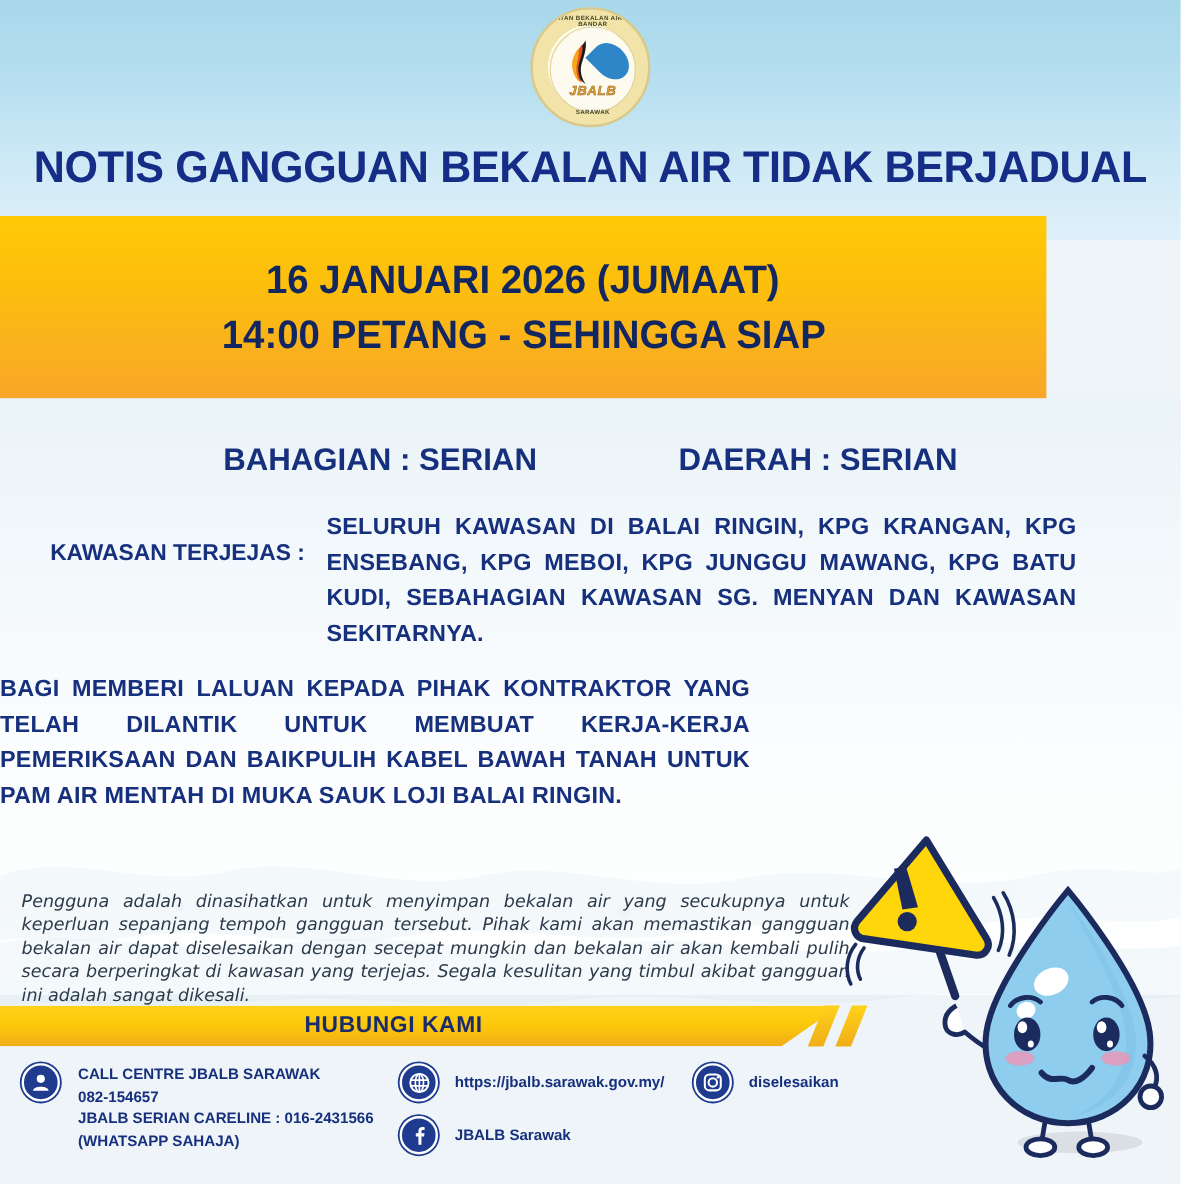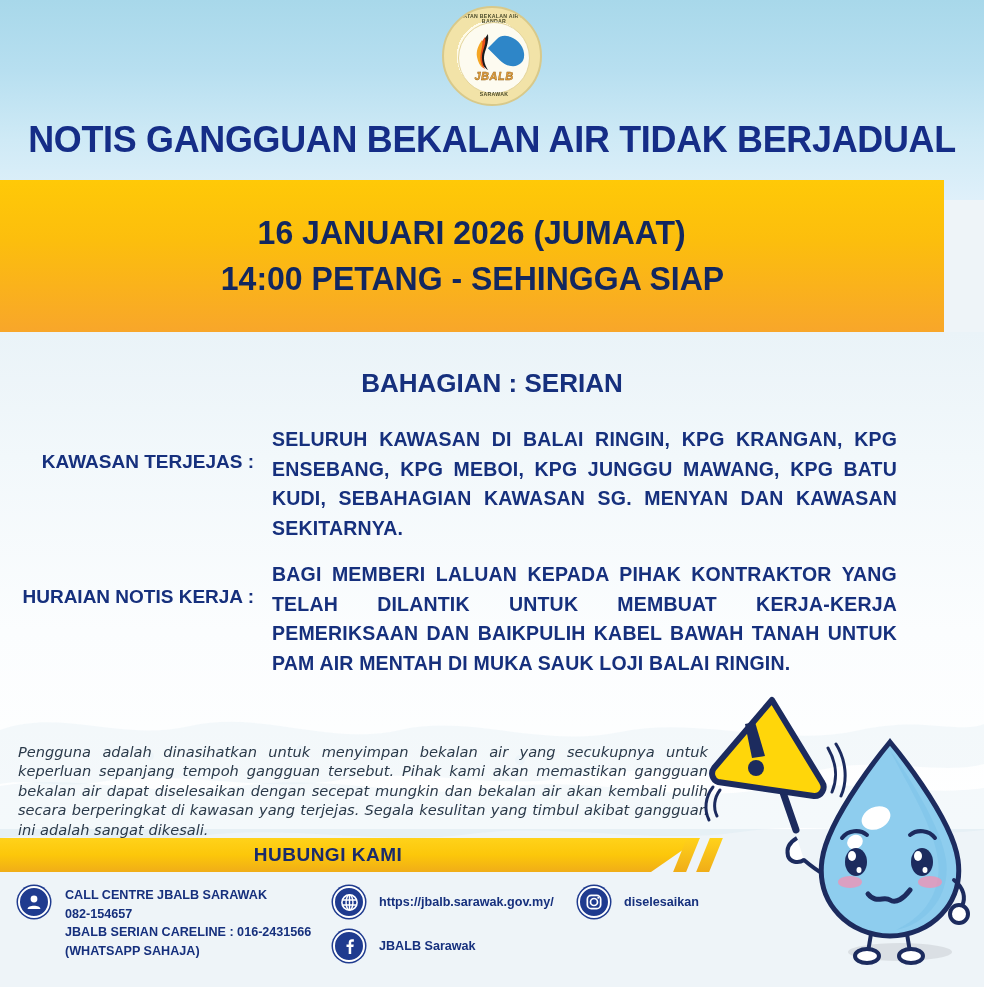--- a/index.html
+++ b/index.html
@@ -64,21 +64,21 @@
     text-align:center;
     font-size:37px; font-weight:bold;
     color:#152d87;
     letter-spacing:-0.3px;
     transform:scaleX(0.97);
     white-space:nowrap;
   }
 
   
   .date-band {
-    position:absolute; left:0; top:180px; width:944px; height:152px;
+    position:absolute; left:0; top:180px; width:872px; height:152px;
     background:linear-gradient(180deg,#ffc907 0%,#fcbe0d 40%,#f8a62a 100%);
     display:flex; flex-direction:column;
     align-items:center; justify-content:center;
     gap:8px;
   }
   .date-line {
     font-size:33px; font-weight:bold; color:#12275f;
     letter-spacing:0px; transform:scaleX(0.97);
   }
   .time-line {
@@ -185,29 +185,29 @@
 
   <div class="date-band">
     <div class="date-line">16 JANUARI 2026 (JUMAAT)</div>
     <div class="time-line">14:00 PETANG -  SEHINGGA  SIAP</div>
   </div>
 
   <div class="body-area"></div>
 
   <div class="region-row">
     <div>BAHAGIAN : SERIAN</div>
+    <div>DAERAH : SERIAN</div>
   </div>
 
   <div class="info-block" id="affected">
     <div class="info-label">KAWASAN TERJEJAS  :</div>
     <div class="info-text">SELURUH KAWASAN DI BALAI RINGIN, KPG KRANGAN, KPG ENSEBANG, KPG MEBOI, KPG JUNGGU MAWANG, KPG BATU KUDI, SEBAHAGIAN KAWASAN SG. MENYAN DAN KAWASAN SEKITARNYA.</div>
   </div>
 
   <div class="info-block" id="work">
-    <div class="info-label">HURAIAN NOTIS KERJA :</div>
     <div class="info-text">BAGI MEMBERI LALUAN KEPADA PIHAK KONTRAKTOR YANG TELAH DILANTIK UNTUK MEMBUAT KERJA-KERJA PEMERIKSAAN DAN BAIKPULIH KABEL BAWAH TANAH UNTUK PAM AIR MENTAH DI MUKA SAUK LOJI BALAI RINGIN.</div>
   </div>
 
   <svg class="splash" viewBox="0 0 984 160">
     <path d="M0 40 C60 18, 120 52, 190 36 C260 20, 330 56, 400 40 C470 24, 540 58, 620 42 C700 26, 780 58, 860 40 C920 26, 960 44, 984 34 L984 74 C940 86, 880 66, 820 80 C740 98, 660 70, 580 86 C500 102, 420 76, 340 90 C260 104, 180 78, 100 92 C60 99, 25 88, 0 94 Z" fill="#c9dfeb" opacity=".35"></path>
     <path d="M0 96 C80 82, 150 110, 240 96 C330 82, 410 112, 500 98 C590 84, 670 114, 760 100 C850 86, 920 108, 984 98 L984 140 C900 150, 820 130, 740 142 C650 155, 560 132, 470 144 C380 156, 290 134, 200 146 C120 156, 60 140, 0 148 Z" fill="#b6d5e6" opacity=".3"></path>
     <circle cx="150" cy="66" r="4" fill="#cfe3ef" opacity=".5"></circle>
     <circle cx="300" cy="58" r="3" fill="#cfe3ef" opacity=".5"></circle>
     <circle cx="520" cy="70" r="5" fill="#cfe3ef" opacity=".45"></circle>
     <circle cx="700" cy="60" r="3.5" fill="#cfe3ef" opacity=".5"></circle>

